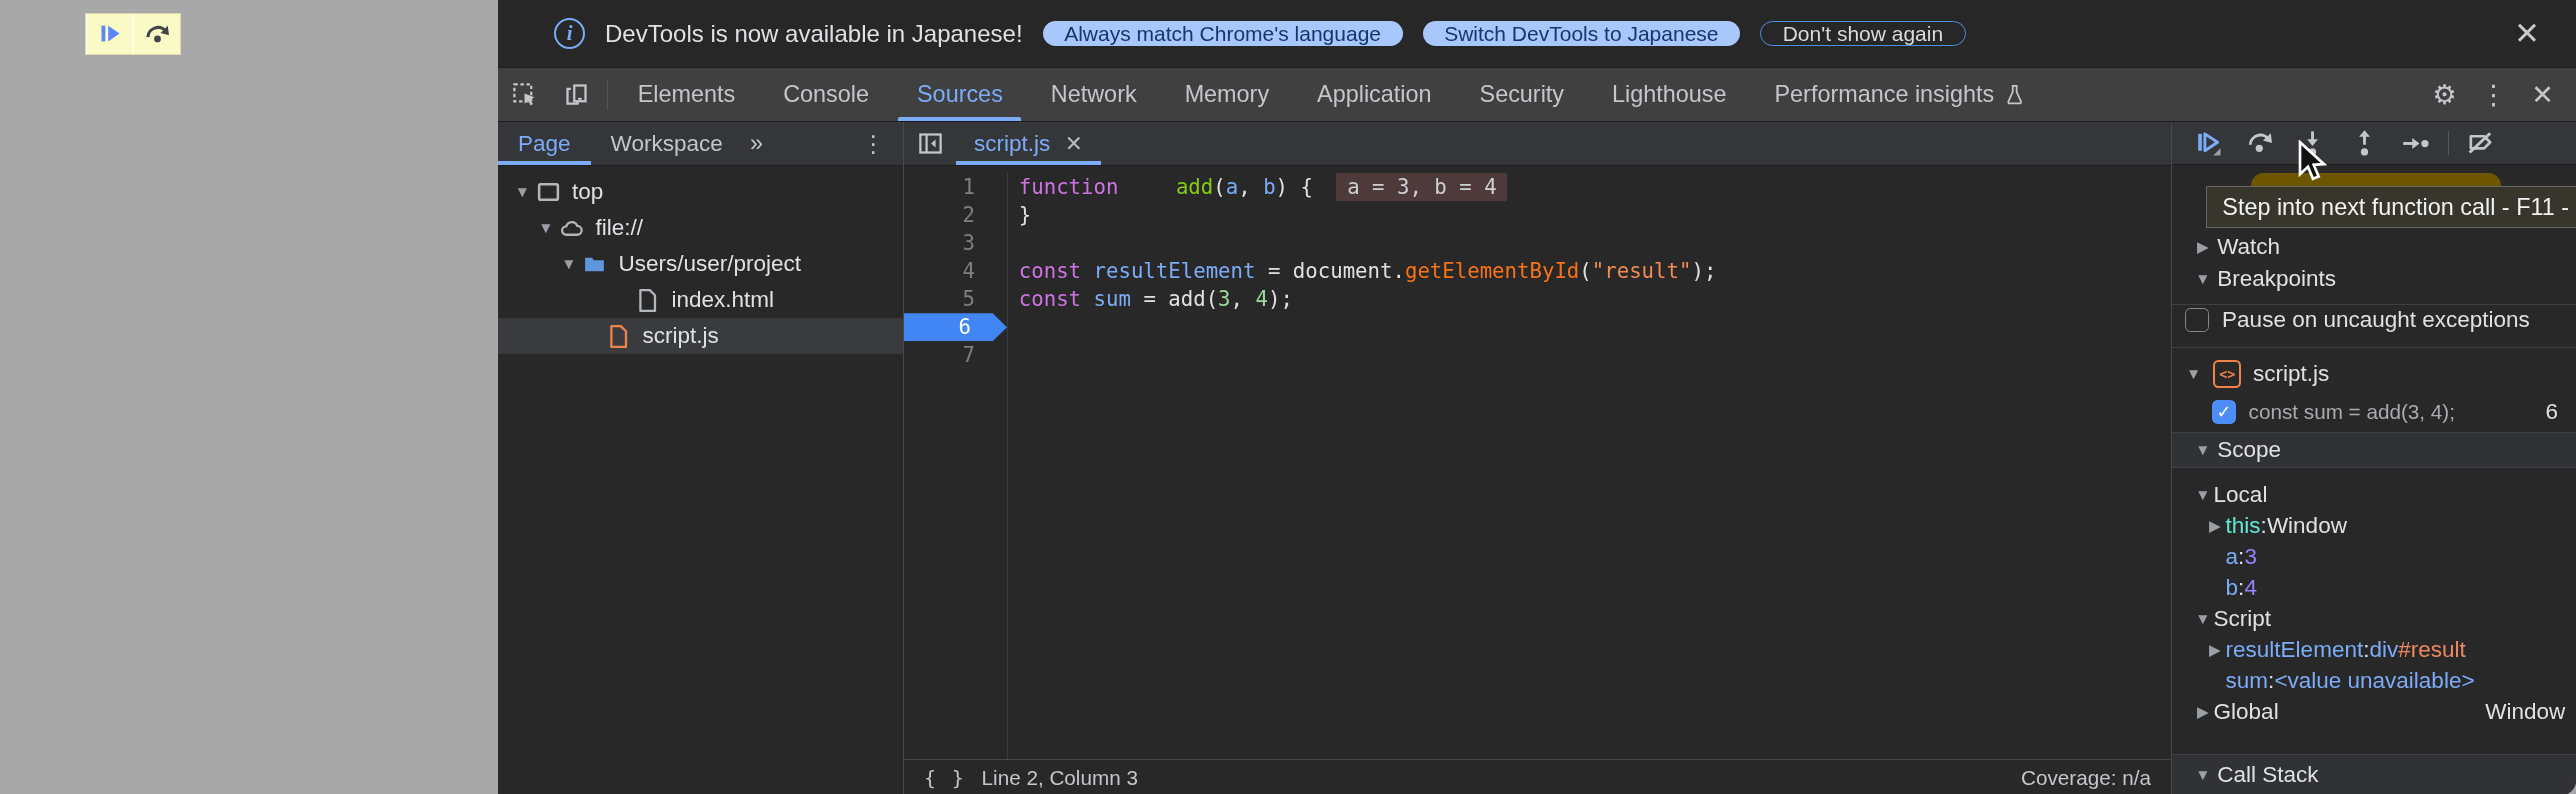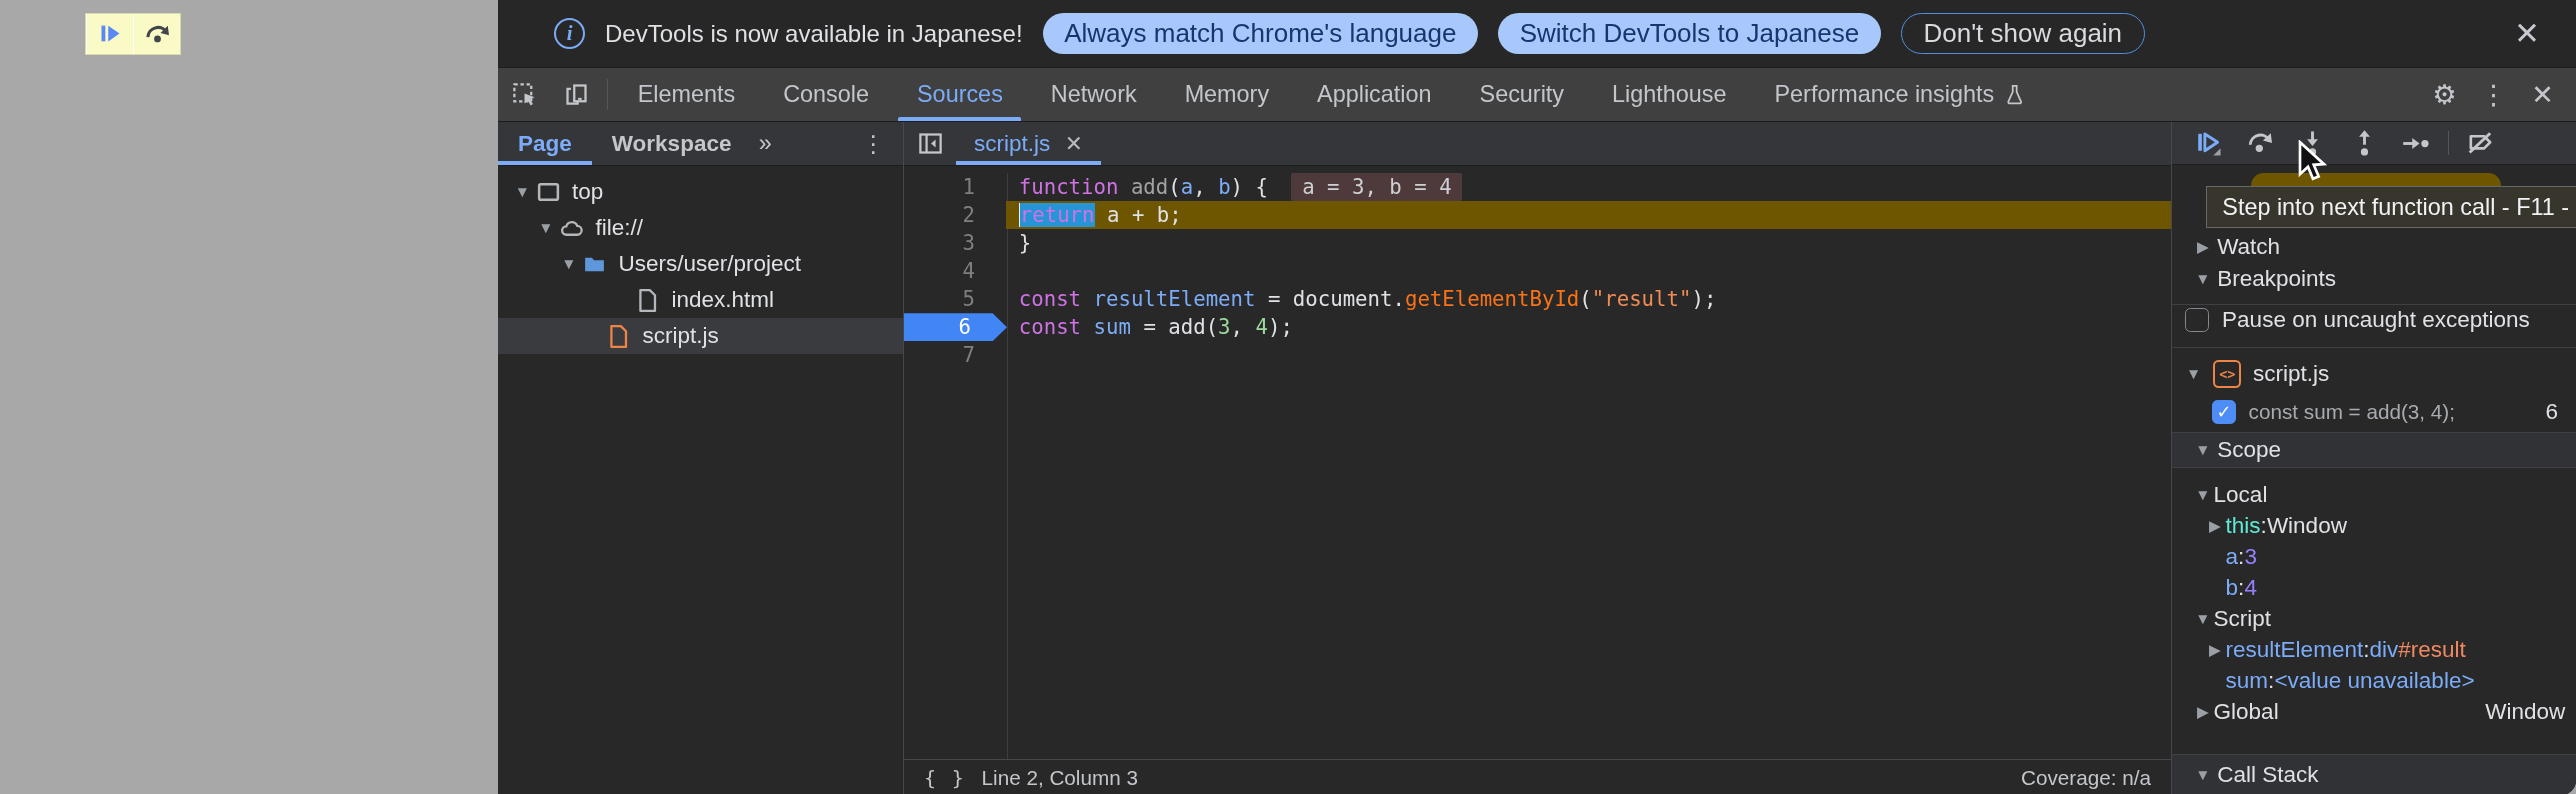--- a/index.html
+++ b/index.html
@@ -39,22 +39,22 @@
     display:flex; align-items:center; gap:20px;
     padding:0 23.4px 0 56px; font-size:24px;
   }
   .info-icon {
     width:31px; height:31px; border:2.7px solid #7babf7; border-radius:50%;
     color:#7babf7; font-size:20.7px; font-weight:bold;
     display:flex; align-items:center; justify-content:center; flex:none;
     font-family:"Liberation Serif","DejaVu Serif",serif; font-style:italic;
   }
   .pill {
-    height:41px; border-radius:20.7px; background:#a8c7fa; color:#17366b;
-    font-size:26px; font-weight:500; padding:0 21.6px; border:none;
+    height:25px; border-radius:20.7px; background:#a8c7fa; color:#17366b;
+    font-size:21px; font-weight:500; padding:0 21.6px; border:none;
     display:flex; align-items:center; white-space:nowrap; cursor:default;
     font-family:inherit;
   }
   .pill.outline { background:transparent; border:1.8px solid #4d8fe0; color:#d9dbdf; font-weight:400; }
   .infobar .close-x { margin-left:auto; color:#c6c9cd; font-size:31px; padding:0 12.6px; cursor:default; }
 
   
   .main-toolbar {
     height:55px; flex:none; background:#404040;
     border-top:0.9px solid #1d1d1f; border-bottom:0.9px solid #1d1d1f;
@@ -78,21 +78,21 @@
 
   
   .content { flex:1; display:flex; min-height:0; }
 
   
   .navigator { width:406px; flex:none; display:flex; flex-direction:column; border-right:0.9px solid #47484b; }
   .panel-tabrow {
     height:44px; flex:none; background:#35363a; border-bottom:0.9px solid #1d1d1f;
     display:flex; align-items:stretch; font-size:22.5px; color:#c3c6cb;
   }
-  .panel-tabrow .ptab { display:flex; align-items:center; padding:0 20px; position:relative; cursor:default;font-weight:bold; }
+  .panel-tabrow .ptab { display:flex; align-items:center; padding:0 20px; position:relative; cursor:default; }
   .panel-tabrow .ptab.active { color:#7cacf8; }
   .panel-tabrow .ptab.active::after {
     content:""; position:absolute; left:0; right:0; bottom:0; height:3.6px; background:#7cacf8;
   }
   .panel-tabrow .chev { display:flex; align-items:center; padding:0 7.2px; font-size:23.4px; letter-spacing:-1.8px; }
   .panel-tabrow .dots { margin-left:auto; display:flex; align-items:center; padding:0 18px; font-size:23.4px; }
 
   .tree { padding-top:8px; font-size:22.5px; color:#dfe1e5; }
   .tree-row { height:36px; display:flex; align-items:center; cursor:default; }
   .tree-row.selected { background:#3a3b3f; }
@@ -118,21 +118,21 @@
   .gutter .ln.exec {
     background:#4285f4; color:#ffffff;
     clip-path:polygon(0 0,86% 0,100% 50%,86% 100%,0 100%);
     padding-right:36px;
   }
   .code-body { flex:1; min-width:0; border-left:1.8px solid #3c3d40; padding-left:10.8px; position:relative; }
   .code-line { height:28px; line-height:28px; white-space:pre; color:#dfe1e5; }
   .code-line.exec-line { background:#6e5600; margin-left:-12.6px; padding-left:12.6px; }
   .tk-kw   { color:#cf72e4; }
   .tk-var  { color:#7cacf8; }
-  .tk-fn   { color:#a3a3a3; }
+  .tk-fn   { color:#84cc16;margin-left:45px; }
   .tk-num  { color:#9bd89d; }
   .tk-str  { color:#f28b54; }
   .tk-prop { color:#f97316; }
   .tk-pl   { color:#dfe1e5; }
   .tk-sel  { background:#2794d6; border-left:1.8px solid #f0f0f0; }
   .inline-badge {
     display:inline-block; margin-left:23.4px; padding:0 10.8px;
     background:#4e393b; color:#ced0d4; border-radius:1.8px;
   }
 
@@ -379,21 +379,20 @@
             <div class="ln">1</div>
             <div class="ln">2</div>
             <div class="ln">3</div>
             <div class="ln">4</div>
             <div class="ln">5</div>
             <div class="ln exec">6</div>
             <div class="ln">7</div>
           </div>
         <div class="code-body" id="code-body">
             <div class="code-line"><span class="tk-kw">function</span><span class="tk-pl"> </span><span class="tk-fn">add</span><span class="tk-pl">(</span><span class="tk-var">a</span><span class="tk-pl">, </span><span class="tk-var">b</span><span class="tk-pl">) {</span><span class="inline-badge">a = 3, b = 4</span></div>
-            <div class="code-line exec-line"><span class="tk-sel tk-kw">return</span><span class="tk-pl"> a + b;</span></div>
             <div class="code-line"><span class="tk-pl">}</span></div>
             <div class="code-line"></div>
             <div class="code-line"><span class="tk-kw">const</span><span class="tk-pl"> </span><span class="tk-var">resultElement</span><span class="tk-pl"> = document.</span><span class="tk-prop">getElementById</span><span class="tk-pl">(</span><span class="tk-str">"result"</span><span class="tk-pl">);</span></div>
             <div class="code-line"><span class="tk-kw">const</span><span class="tk-pl"> </span><span class="tk-var">sum</span><span class="tk-pl"> = add(</span><span class="tk-num">3</span><span class="tk-pl">, </span><span class="tk-num">4</span><span class="tk-pl">);</span></div>
           </div>
       </div>
 
       <div class="status-bar">
         <span class="braces-icon">{ }</span>
         <span>Line 2, Column 3</span>

